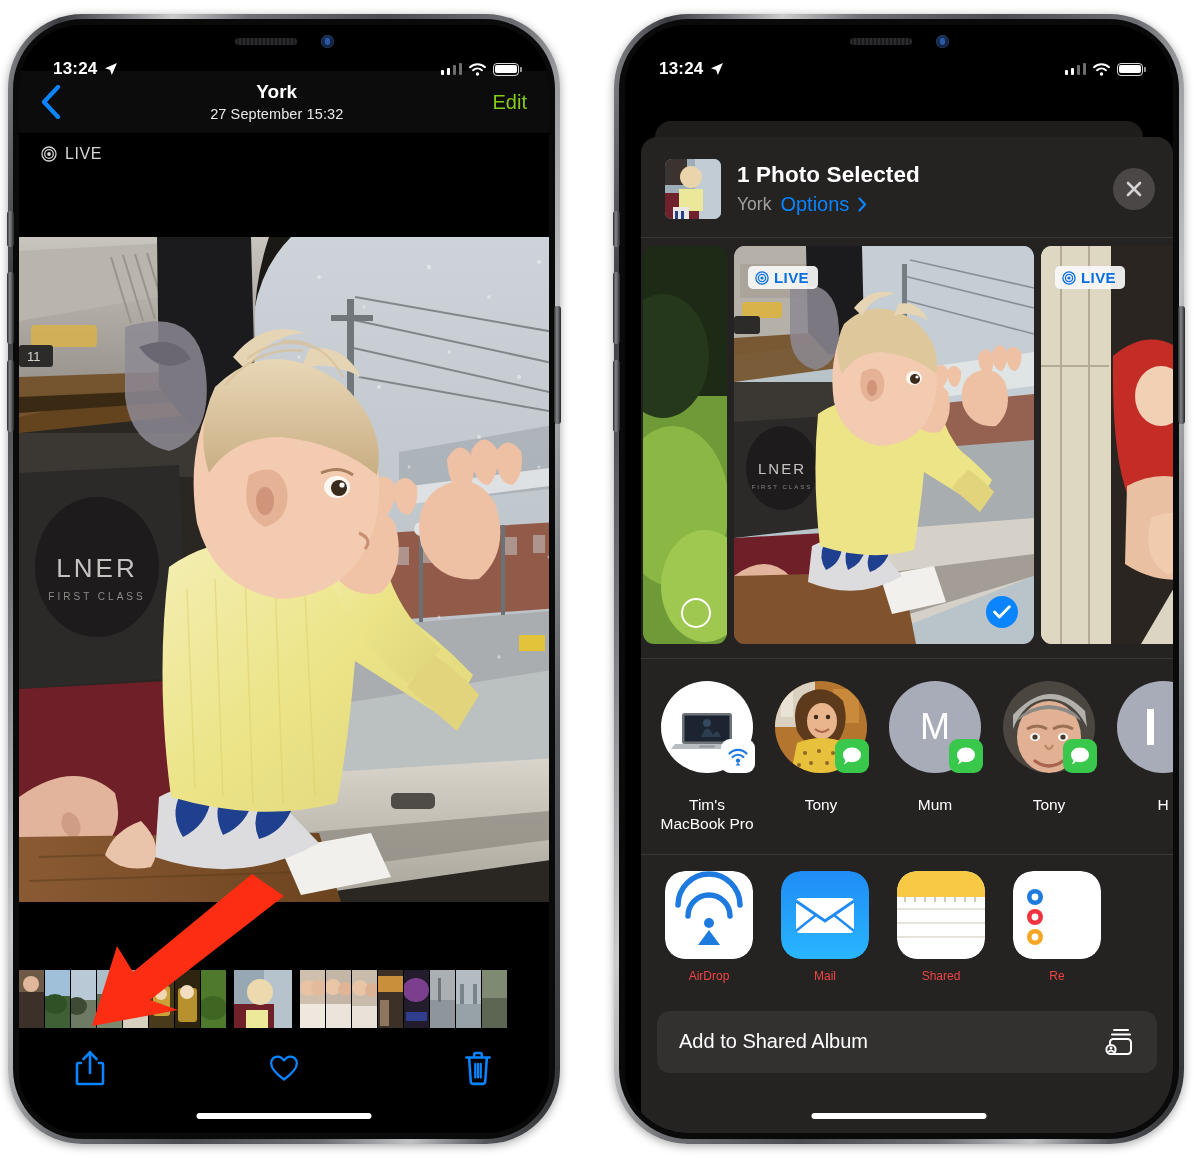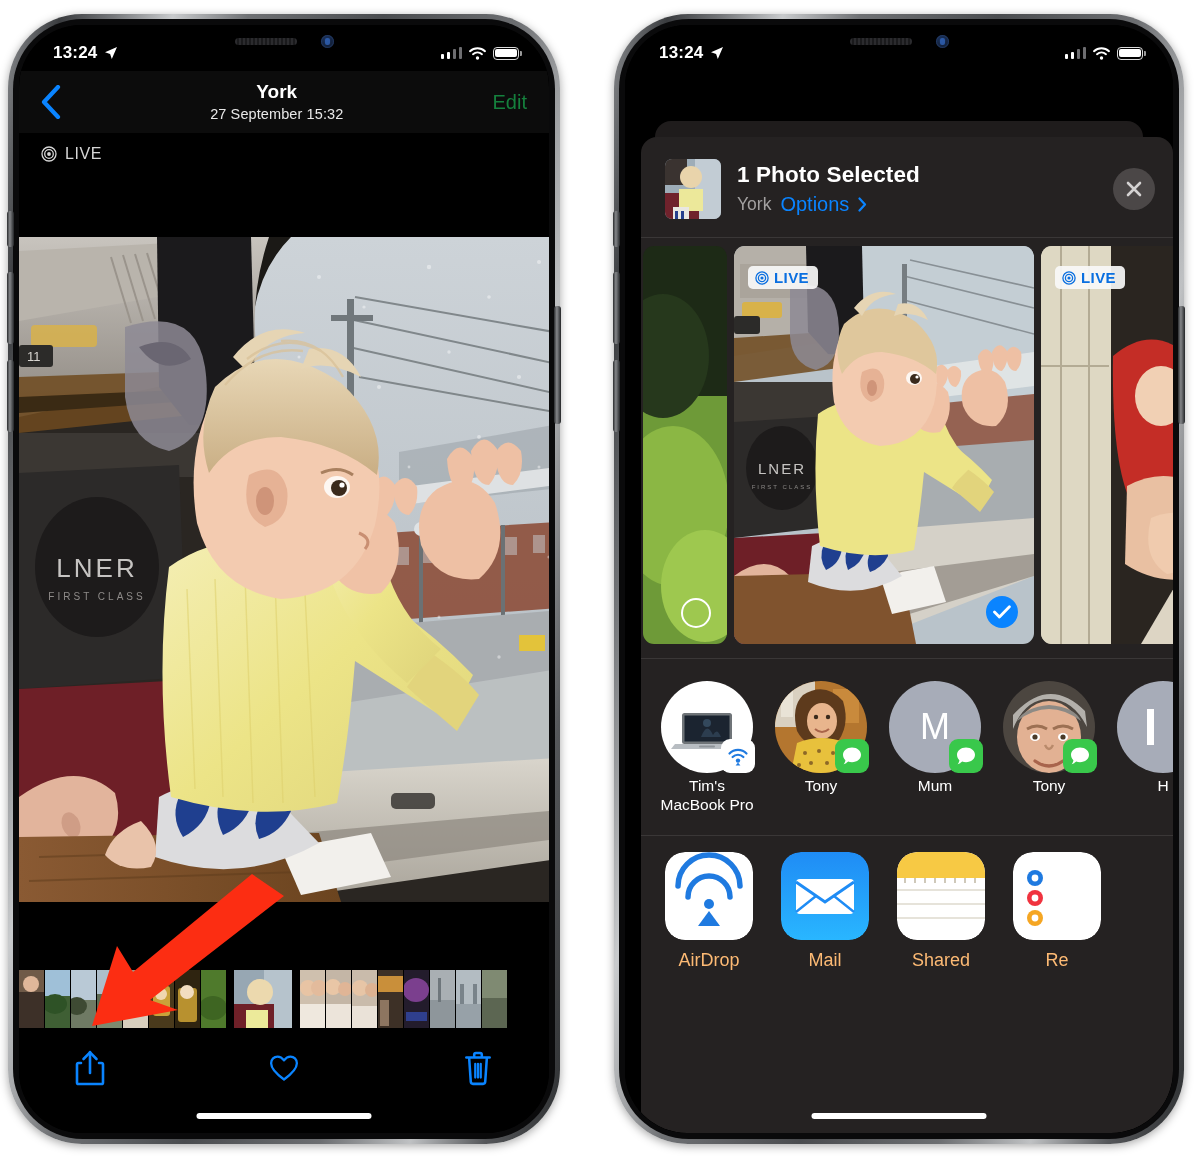--- a/index.html
+++ b/index.html
@@ -55,21 +55,21 @@
   .speaker { width:62px; height:7px; border-radius:4px;
     background:repeating-linear-gradient(90deg,#2b2b2e 0 2px,#1a1a1c 2px 4px); }
   .frontcam { width:13px; height:13px; border-radius:50%;
     background:radial-gradient(circle at 45% 40%,#1d3a6e 0%,#14233f 45%,#090d16 100%);
     box-shadow:inset 0 0 2px #3f6ab5; position:relative; }
   .frontcam::after { content:""; position:absolute; left:4px; top:3px; width:5px;height:7px;
     border-radius:2px; background:#2f5fb0; opacity:.85; }
 
   
   .statusbar {
-    position:absolute; top:0; left:0; right:0; height:46px;
+    position:absolute; top:16px; left:0; right:0; height:46px;
     display:flex; align-items:center; justify-content:space-between;
     padding:10px 30px 0 34px; color:#fff; z-index:35;
     font-size:17px; font-weight:bold; letter-spacing:.2px;
   }
   .sb-left { display:flex; align-items:center; gap:7px; }
   .sb-right { display:flex; align-items:center; gap:7px; }
   .loc-arrow { width:14px; height:14px; display:block; }
   .sig { display:flex; align-items:flex-end; gap:2.5px; height:12px; }
   .sig i { width:3.5px; background:#fff; border-radius:1px; display:block; }
   .sig i:nth-child(1){height:5px;} .sig i:nth-child(2){height:7.5px;}
@@ -81,21 +81,21 @@
 
   
   .nav {
     position:absolute; top:46px; left:0; right:0; height:62px; background:#0c0c0c;
     display:flex; align-items:center; justify-content:space-between; padding:0 22px; z-index:20;
   }
   .back-chevron { width:20px; height:34px; }
   .nav-center { text-align:center; line-height:1.15; }
   .nav-title { color:#fff; font-size:19px; font-weight:600; }
   .nav-sub { color:#e8e8e8; font-size:14.5px; margin-top:3px; letter-spacing:.1px; }
-  .nav-edit { color:#15803d; font-size:20px; }
+  .nav-edit { color:#84cc16; font-size:20px; }
 
   .live-row { position:absolute; top:108px; left:0; right:0; height:42px; background:#000;
     display:flex; align-items:center; padding-left:22px; gap:8px; z-index:19; }
   .live-ico { width:16px; height:16px; }
   .live-txt { color:#d6d6d6; font-size:16px; letter-spacing:.6px; }
 
   .photo-main { position:absolute; left:0; right:0; top:212px; height:665px; overflow:hidden; background:#000; }
 
   .filmstrip { position:absolute; left:0; right:0; top:945px; height:58px; display:flex; gap:1px; overflow:hidden; background:#000; }
   .filmstrip .th { height:58px; flex:0 0 auto; width:25px; overflow:hidden; position:relative; }
@@ -148,26 +148,26 @@
   .divider { height:1px; background:#3a3737; margin:4px 0 0 0; }
 
   .people-row { display:flex; gap:18px; padding:22px 0 16px 18px; }
   .person { width:96px; flex:0 0 auto; text-align:center; }
   .person-av { width:92px; height:92px; border-radius:50%; margin:0 auto; position:relative; overflow:visible; }
   .av-clip { width:92px; height:92px; border-radius:50%; overflow:hidden; position:relative; }
   .badge-sq { position:absolute; right:-2px; bottom:0px; width:34px; height:34px; border-radius:9px;
     display:flex; align-items:center; justify-content:center; }
   .badge-msg { background:#39c84b; }
   .badge-ad { background:#fff; }
-  .person-name { color:#fff; font-size:15.5px; margin-top:3px; line-height:1.25; }
+  .person-name { color:#fff; font-size:15.5px; margin-top:22px; line-height:1.25; }
 
   .apps-row { display:flex; gap:24px; padding:16px 0 14px 22px; }
   .app { width:92px; flex:0 0 auto; text-align:center; }
   .app-ico { width:88px; height:88px; border-radius:20px; margin:0 auto; overflow:hidden; position:relative; }
-  .app-name { color:#fdba74; font-size:18px; margin-top:10px; }
+  .app-name { color:#ef4444; font-size:12px; margin-top:10px; }
 
   .action-list { padding:14px 16px 0 16px; }
   .action-row { background:#333030; border-radius:13px; height:62px; margin-bottom:14px;
     display:flex; align-items:center; justify-content:space-between; padding:0 22px; }
   .action-label { color:#fff; font-size:20px; }
   .action-ico { width:30px; height:30px; }
 </style>
 </head>
 <body>
 
@@ -880,20 +880,31 @@
                     <circle cx="22" cy="46" r="3.4" fill="#fff"></circle>
                   <circle cx="22" cy="66" r="8" fill="#f5a623"></circle>
                     <circle cx="22" cy="66" r="3.4" fill="#fff"></circle>
                 </svg>
               </div>
               <div class="app-name">Re</div>
             </div>
           </div>
 
           <div class="action-list">
+            <div class="action-row">
+              <span class="action-label">Add to Shared Album</span>
+              <svg class="action-ico" viewBox="0 0 30 30">
+                <path d="M9 3 H23" stroke="#fff" stroke-width="2" stroke-linecap="round"></path>
+                <path d="M7 7.5 H25" stroke="#fff" stroke-width="2" stroke-linecap="round"></path>
+                <rect x="5" y="12" width="21" height="15" rx="3.4" stroke="#fff" stroke-width="2" fill="none"></rect>
+                <circle cx="6" cy="22.5" r="4.6" fill="#333030" stroke="#fff" stroke-width="2"></circle>
+                <circle cx="6" cy="20.9" r="1.5" fill="#fff"></circle>
+                <path d="M3.2 24.9 q2.8 -2.4 5.6 0" stroke="#fff" stroke-width="1.6" fill="none"></path>
+              </svg>
+            </div>
           </div>
         </div>
 
         <div class="statusbar">
           <div class="sb-left">
             <span>13:24</span>
             <svg class="loc-arrow" viewBox="0 0 14 14">
               <path d="M13 1 L1 6.2 L6.1 7.9 L7.8 13 Z" fill="#fff"></path>
             </svg>
           </div>

